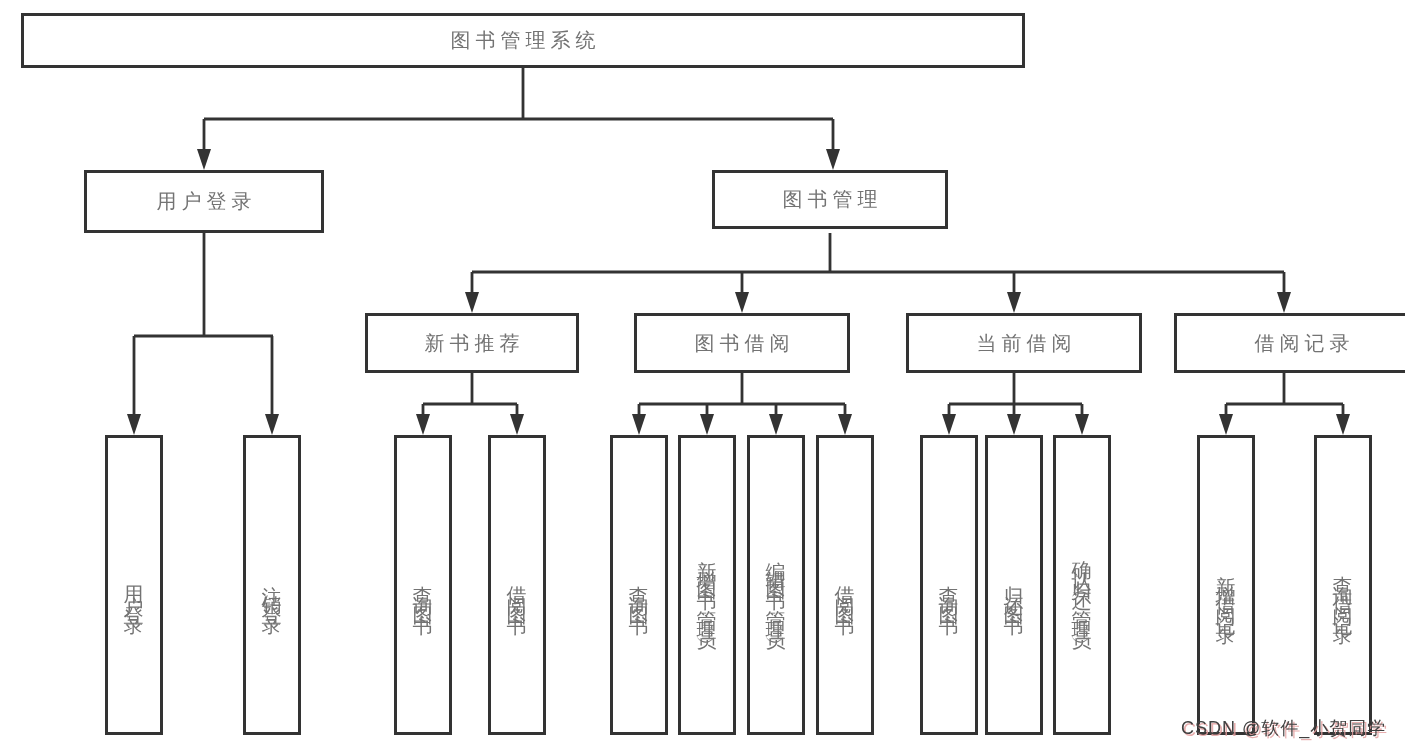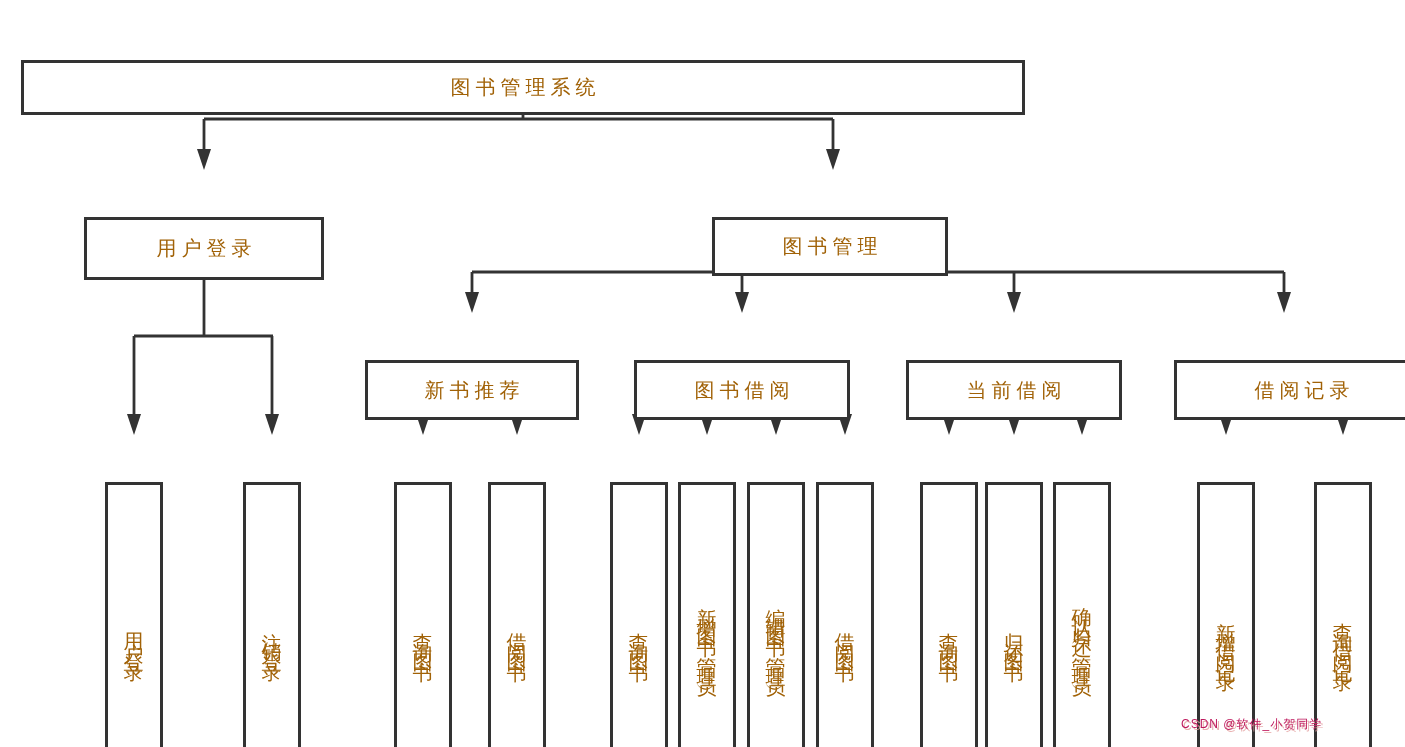--- a/index.html
+++ b/index.html
@@ -23,66 +23,65 @@
     height: 747px;
   }
   .node {
     position: absolute;
     box-sizing: border-box;
     background: #ffffff;
     border: 3px solid #333333;
     display: flex;
     align-items: center;
     justify-content: center;
-    color: #a16207;
+    color: #737373;
     font-size: 20px;
     text-align: center;
-    margin-top: 47px;
   }
   .node.hnode span {
     letter-spacing: 5px;
     margin-right: -5px; 
     white-space: nowrap;
   }
   .node.leaf span {
     writing-mode: vertical-rl;
     text-orientation: mixed;
     letter-spacing: 10px;
     margin-bottom: -10px;
     line-height: 1;
     white-space: nowrap;
   }
   
   #n-root           { left: 21px;   top: 13px;  width: 1004px; height: 55px; }
   #n-user-login     { left: 84px;   top: 170px; width: 240px;  height: 63px; }
   #n-book-mgmt      { left: 712px;  top: 170px; width: 236px;  height: 59px; }
   #n-new-book-rec   { left: 365px;  top: 313px; width: 214px;  height: 60px; }
   #n-book-borrow    { left: 634px;  top: 313px; width: 216px;  height: 60px; }
-  #n-current-borrow { left: 906px;  top: 313px; width: 216px;  height: 60px; }
+  #n-current-borrow { left: 906px;  top: 313px; width: 236px;  height: 60px; }
   #n-borrow-records { left: 1174px; top: 313px; width: 256px;  height: 60px; }
   .leaf { top: 435px; width: 58px; height: 300px; }
   #n-ul-user-login   { left: 105px; }
   #n-ul-logout       { left: 243px; }
   #n-nr-query-books  { left: 394px; }
   #n-nr-borrow-books { left: 488px; }
   #n-bb-query-books  { left: 610px; }
   #n-bb-add-books    { left: 678px; }
   #n-bb-edit-books   { left: 747px; }
   #n-bb-borrow-books { left: 816px; }
   #n-cb-query-books  { left: 920px; }
   #n-cb-return-books { left: 985px; }
   #n-cb-confirm      { left: 1053px; }
   #n-br-add-record   { left: 1197px; }
   #n-br-query-record { left: 1314px; }
   .watermark {
     position: absolute;
     left: 1181px;
     top: 716px;
-    font-size: 12px;
-    color: #be185d;
+    font-size: 18px;
+    color: #404040;
     text-shadow: 2px 2px 0 rgba(228, 160, 160, 0.85);
     letter-spacing: 1px;
     white-space: nowrap;
   }
 </style>
 </head>
 <body>
 
 <div class="canvas">
 

